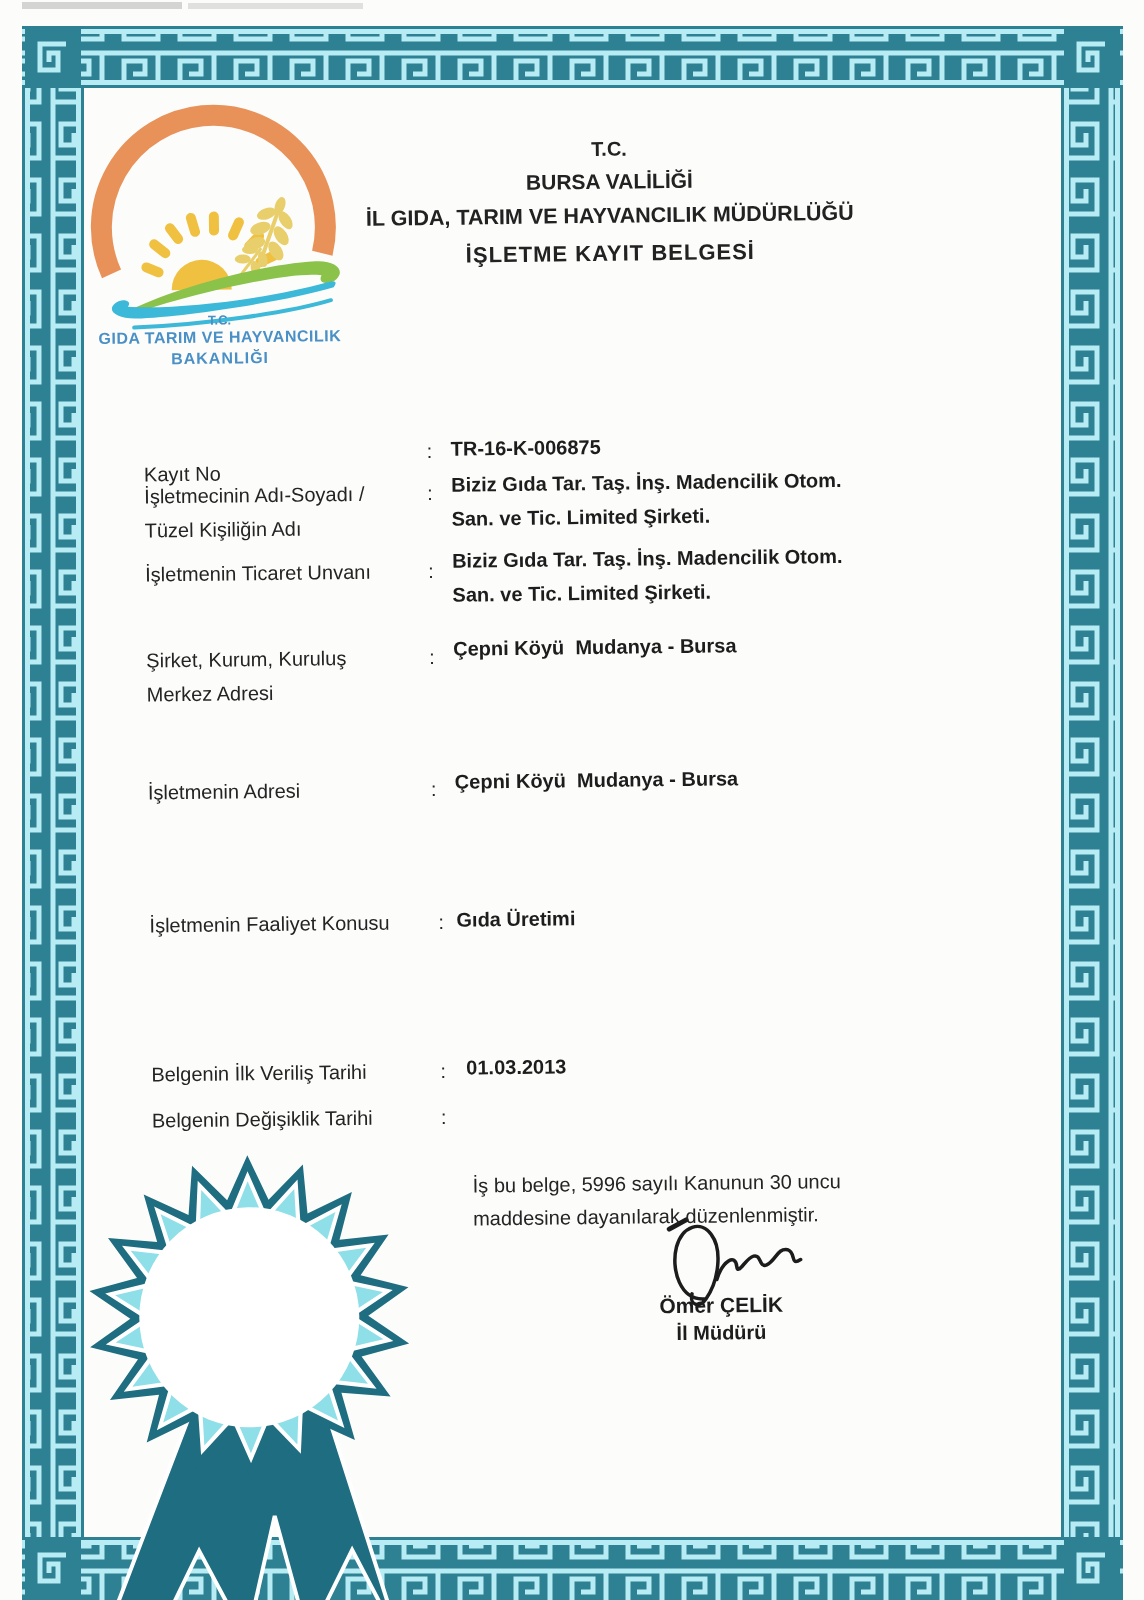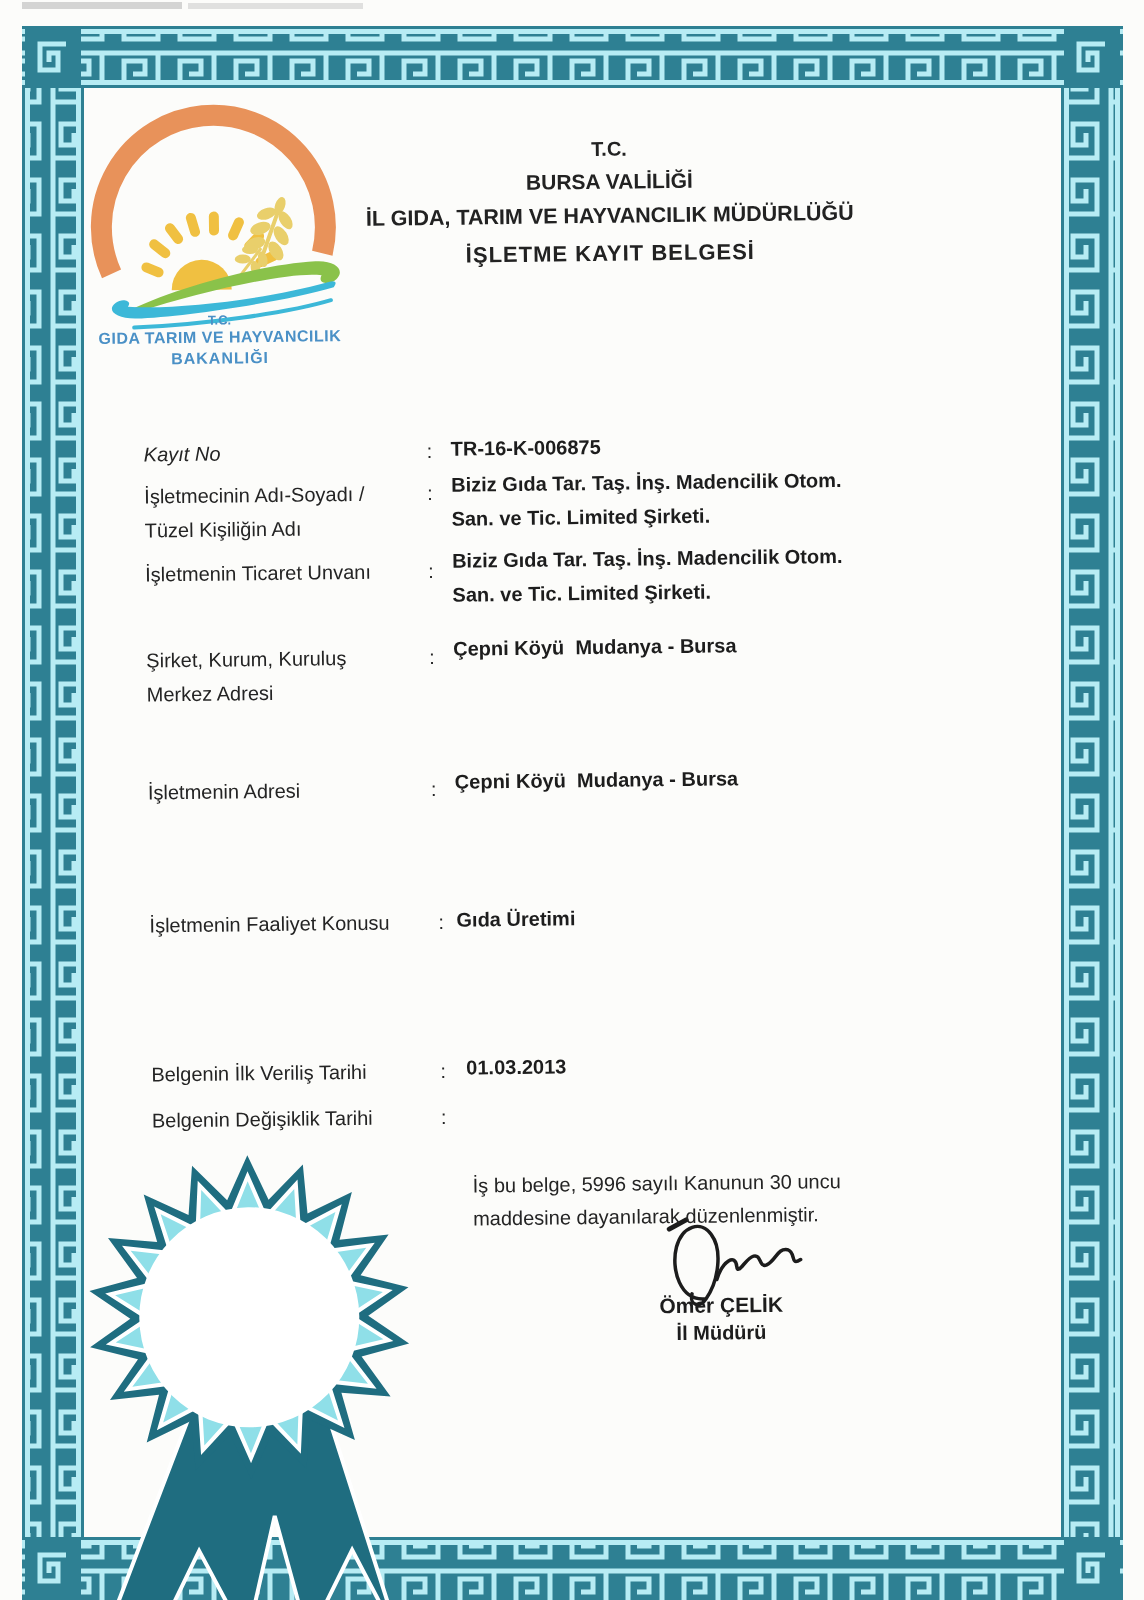--- a/index.html
+++ b/index.html
@@ -139,21 +139,21 @@
 
     <div class="logo-cap" style="top:308px;font-size:13px;">T.C.</div>
     <div class="logo-cap" style="top:324px;font-size:16px;letter-spacing:.5px;">GIDA TARIM VE HAYVANCILIK</div>
     <div class="logo-cap" style="top:345px;font-size:16px;letter-spacing:1px;">BAKANLIĞI</div>
 
     <div class="hline" style="top:138px;font-size:20px;">T.C.</div>
     <div class="hline" style="top:170px;font-size:21px;">BURSA VALİLİĞİ</div>
     <div class="hline" style="top:204px;font-size:21.5px;">İL GIDA, TARIM VE HAYVANCILIK MÜDÜRLÜĞÜ</div>
     <div class="hline" style="top:241px;font-size:22px;letter-spacing:1px;">İŞLETME KAYIT BELGESİ</div>
 
-    <div class="flabel" style="top:432px;font-style:italic;">Kayıt No</div>
+    <div class="flabel" style="top:452px;">Kayıt No</div>
     <div class="fcolon" style="left:431px;top:432px;">:</div>
     <div class="fvalue" style="top:430px;">TR-16-K-006875</div>
 
     <div class="flabel" style="top:474px;">İşletmecinin Adı-Soyadı /
 Tüzel Kişiliğin Adı</div>
     <div class="fcolon" style="left:431px;top:474px;">:</div>
     <div class="fvalue" style="top:466px;">Biziz Gıda Tar. Taş. İnş. Madencilik Otom.
 San. ve Tic. Limited Şirketi.</div>
 
     <div class="flabel" style="top:552px;">İşletmenin Ticaret Unvanı</div>

